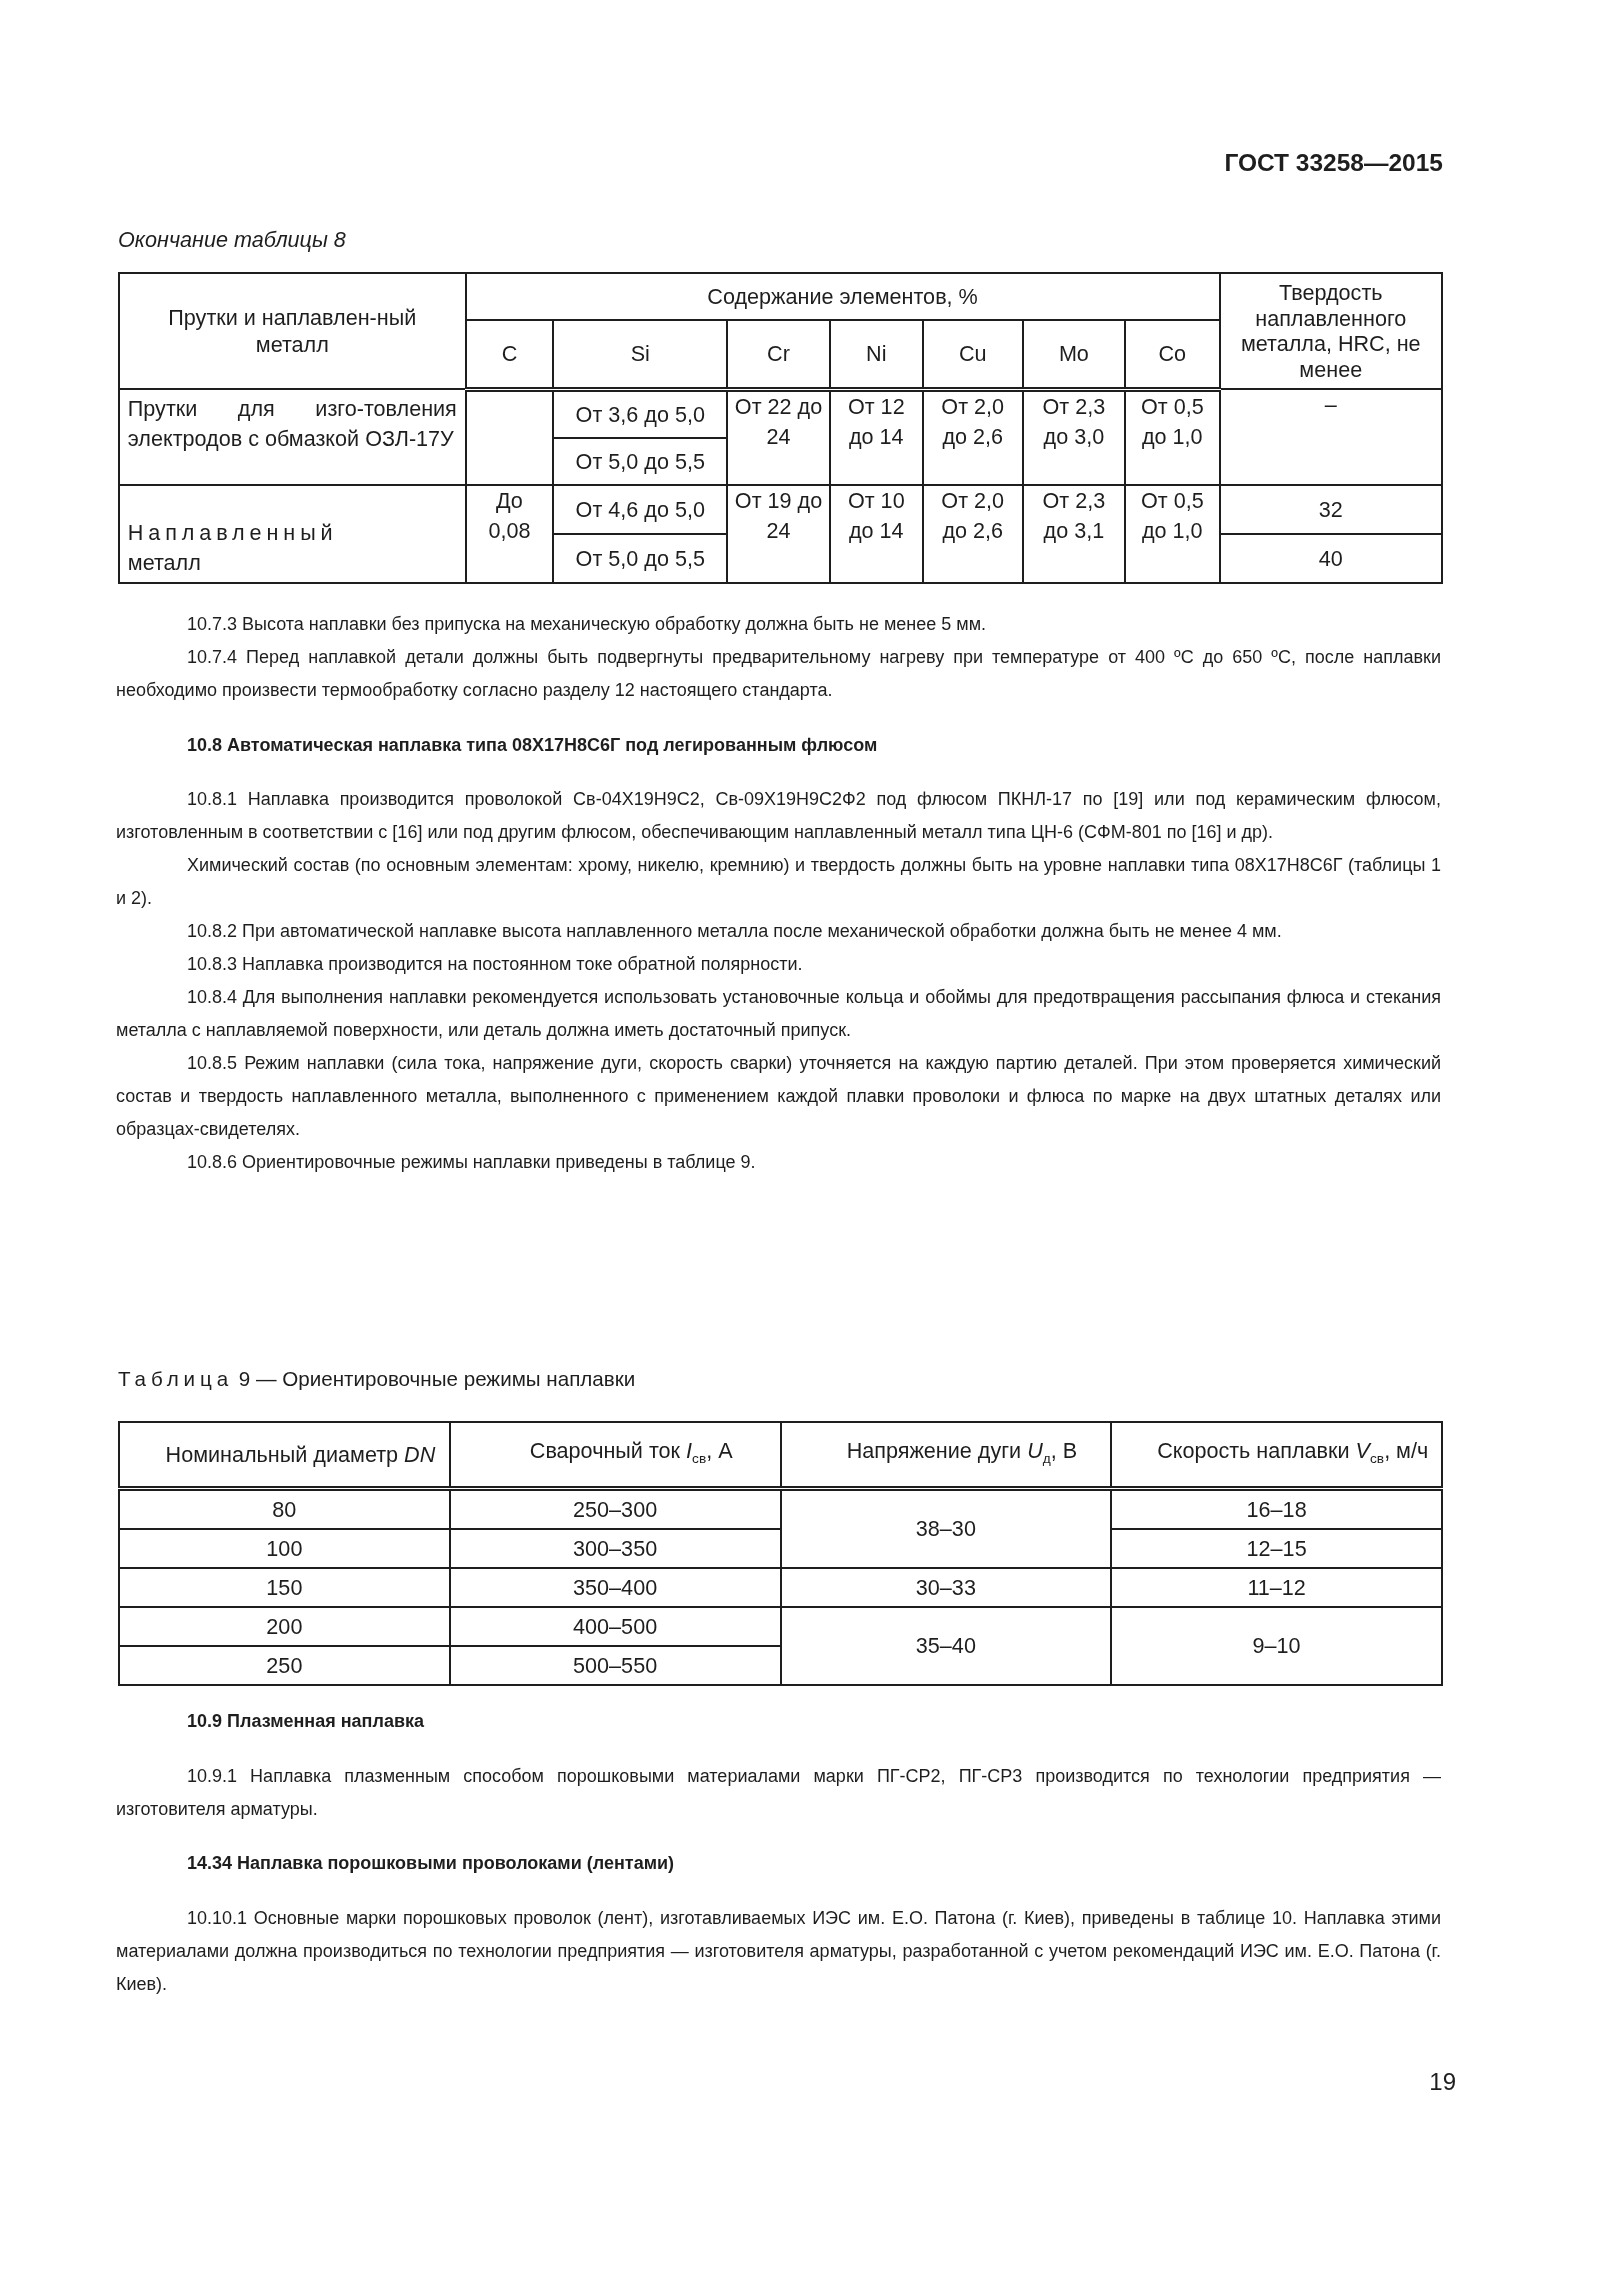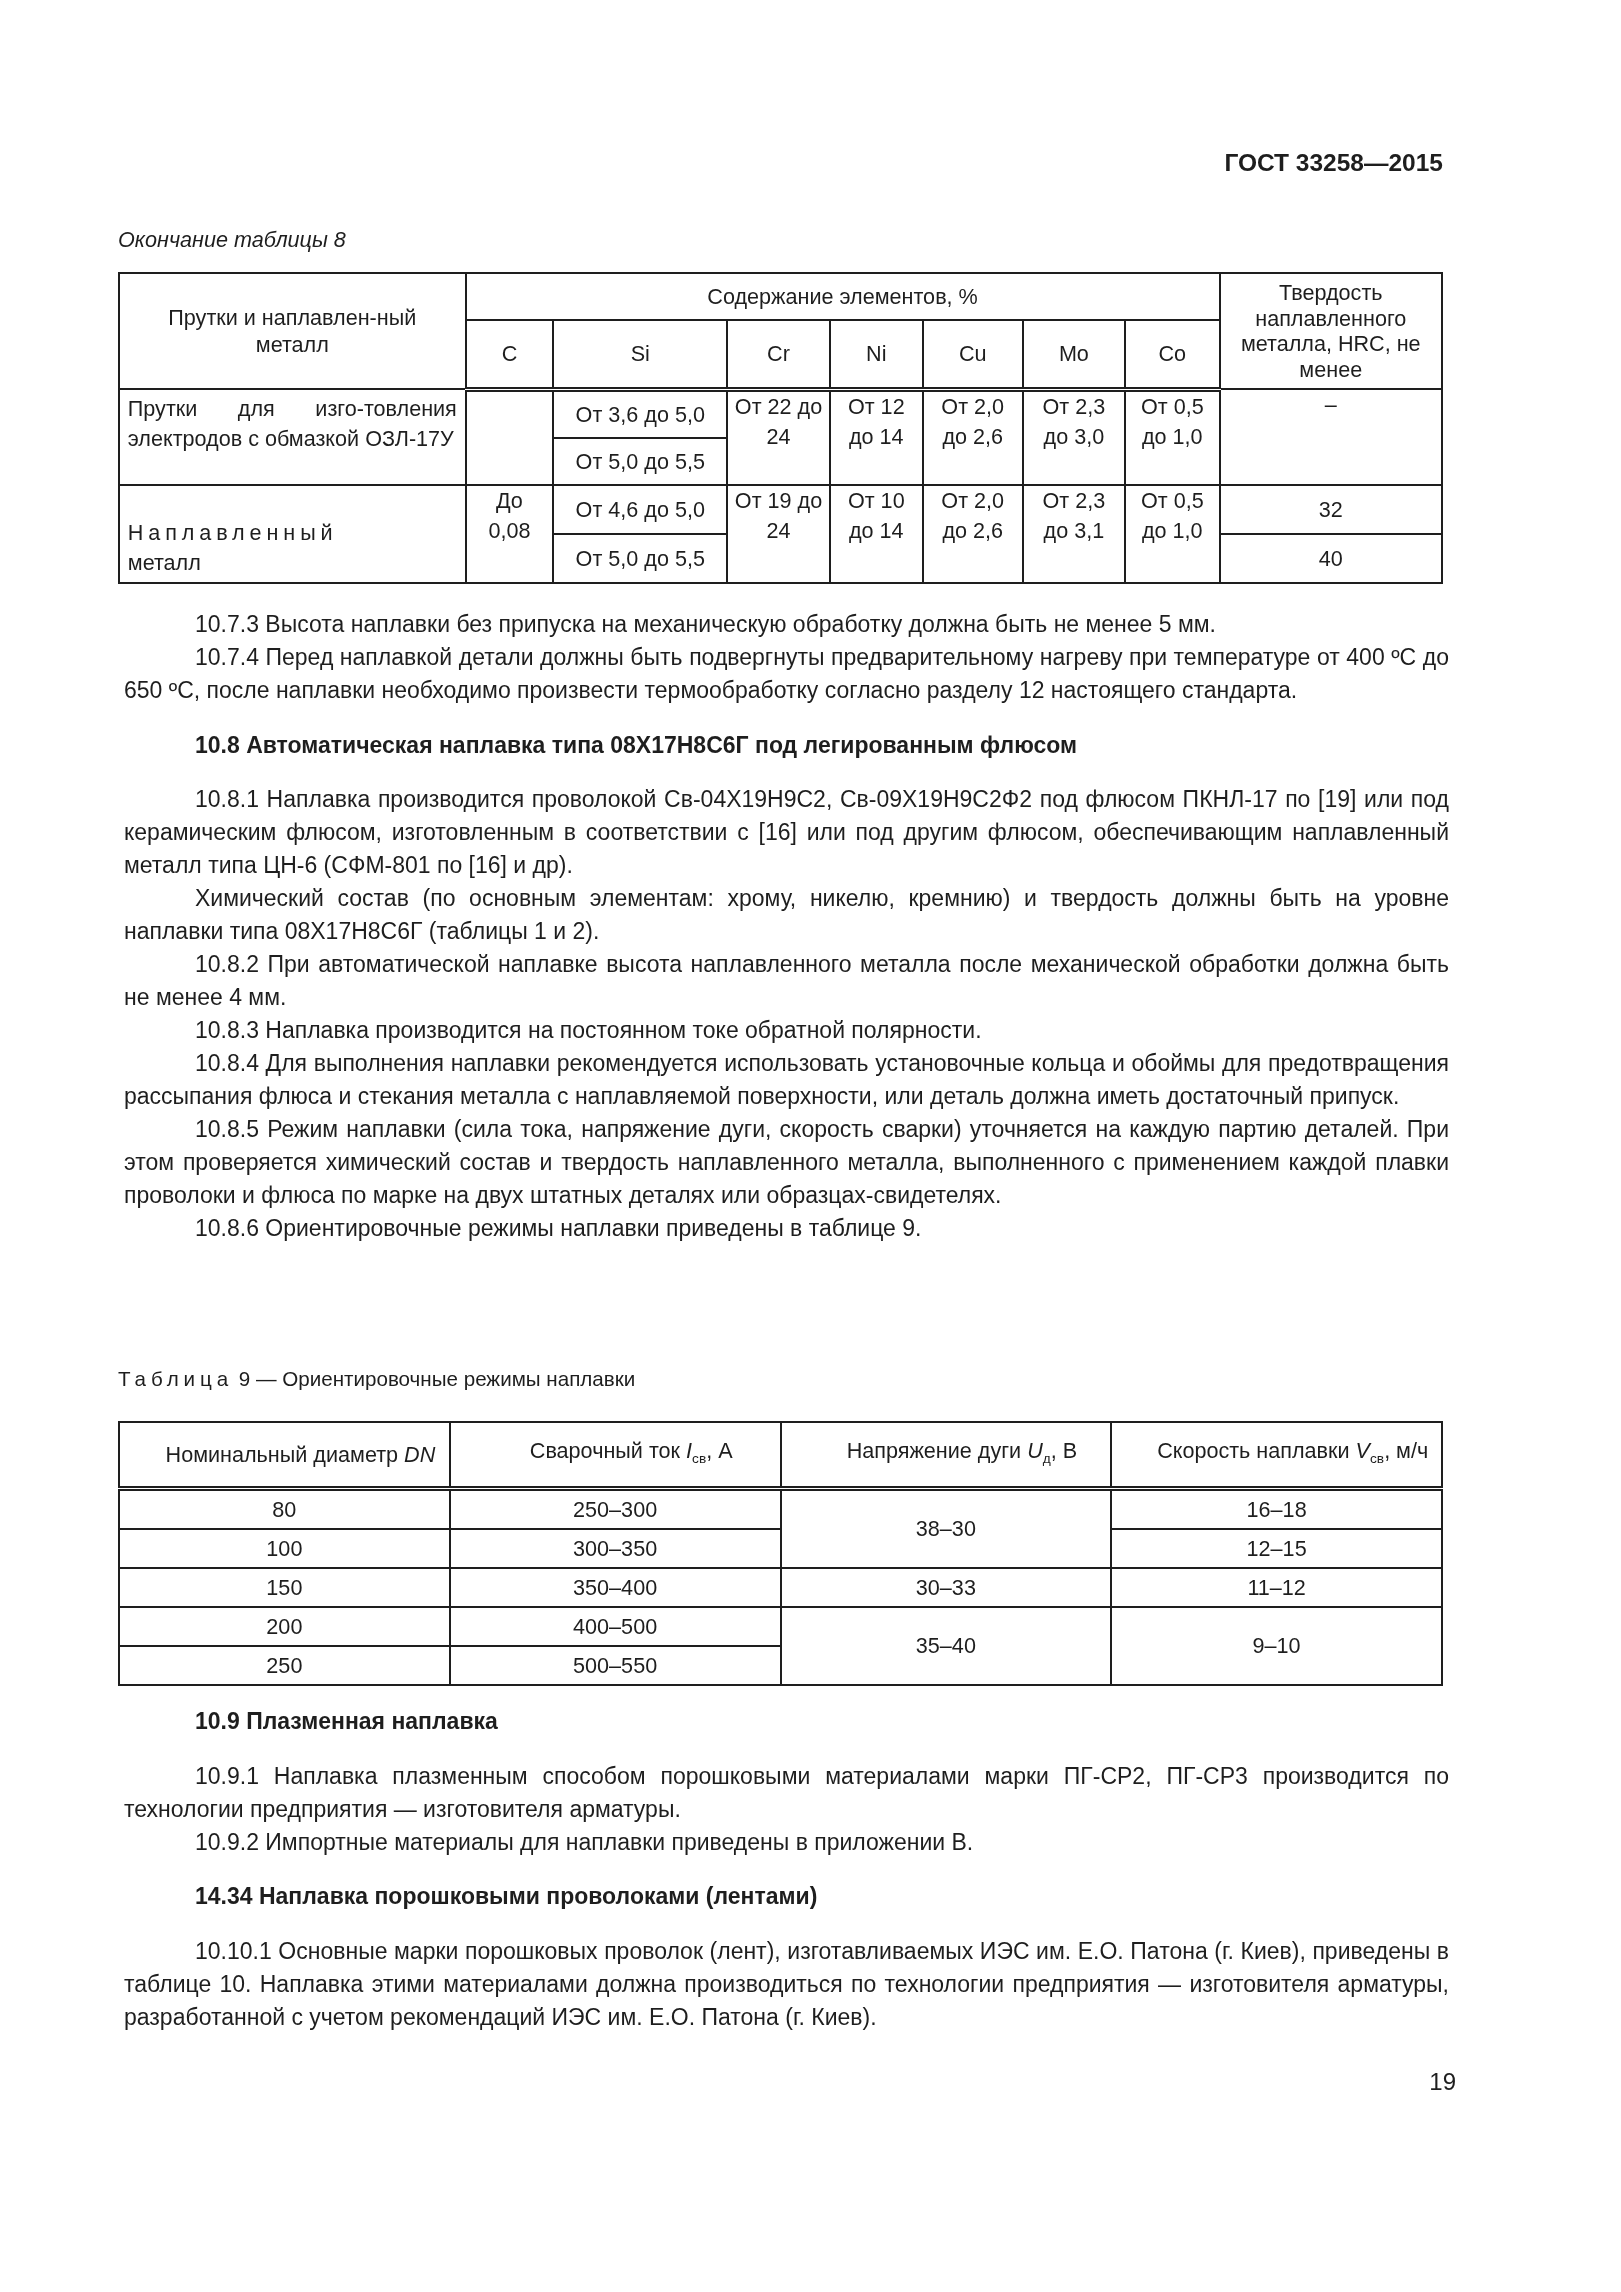--- a/index.html
+++ b/index.html
@@ -20,21 +20,21 @@
       border: 2px solid #1e1e1e; font-weight: normal; text-align: center;
       vertical-align: middle; font-size: 21.6px; line-height: 27.4px; padding: 0 5.9px;
     }
     .t8 { top: 272px; }
     .t8 th { font-size: 19.6px; line-height: 26.5px; }
     .t8 tr.hdr-last th, .t8 tr.hdr-last td { border-bottom: 5.9px double #1e1e1e; }
     .t8 td.left { text-align: justify; text-align-last: left; vertical-align: top; padding: 3.9px 7.8px; line-height: 30px; }
     .t8 td.top { vertical-align: top; padding-top: 0; line-height: 30px; }
     .spaced { letter-spacing: 4.9px; margin-top: 28px; }
     .body-text {
-      position: absolute; left: 124px; width: 1325px; font-size: 23px; line-height: 33px;
+      position: absolute; left: 116px; width: 1325px; font-size: 18px; line-height: 33px;
     }
     .body-text p { margin: 0; text-indent: 71px; text-align: justify; }
     .body-text p.head { font-weight: bold; margin: 21.6px 0 21.6px 0; }
     .t9cap { position: absolute; top: 1367px; left: 118px; font-size: 20.6px; }
     .t9cap .sp { letter-spacing: 4.9px; }
     .t9 { top: 1421px; }
     .t9 th { height: 63px; font-size: 19.6px; }
     .t9 tr.hdr-last th { border-bottom: 5.9px double #1e1e1e; padding-left: 38px; }
     .t9 td { height: 37px; }
     sub { font-size: 13.7px; }
@@ -166,19 +166,18 @@
   <tr>
     <td>250</td>
     <td>500–550</td>
   </tr>
 </tbody>
   </table>
 
 <div class="body-text" style="top:1705px">
   <p class="head" style="margin-top:0">10.9 Плазменная наплавка</p>
   <p>10.9.1 Наплавка плазменным способом порошковыми материалами марки ПГ-СР2, ПГ-СР3 производится по технологии предприятия — изготовителя арматуры.</p>
-  <p>10.9.2 Импортные материалы для наплавки приведены в приложении В.</p>
   <p class="head">14.34 Наплавка порошковыми проволоками (лентами)</p>
   <p>10.10.1 Основные марки порошковых проволок (лент), изготавливаемых ИЭС им. Е.О. Патона (г. Киев), приведены в таблице 10. Наплавка этими материалами должна производиться по технологии предприятия — изготовителя арматуры, разработанной с учетом рекомендаций ИЭС им. Е.О. Патона (г. Киев).</p>
 </div>
 
 <div class="page-num">19</div>
 
 
 </body></html>

